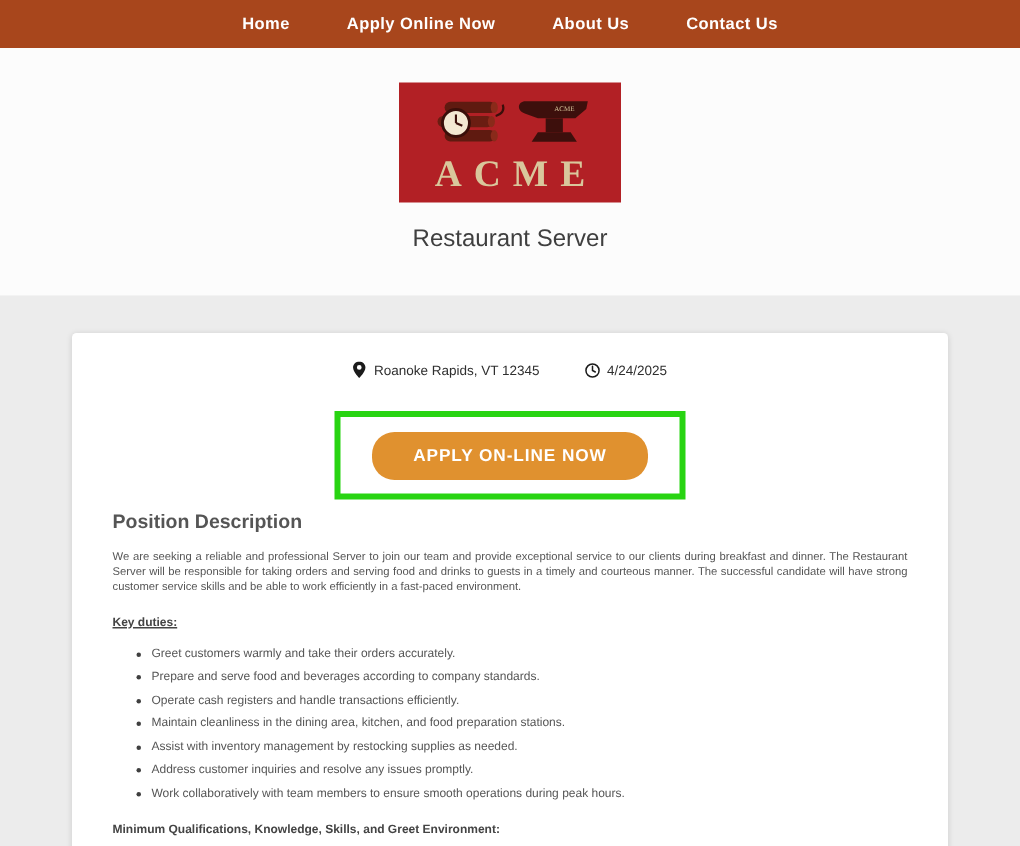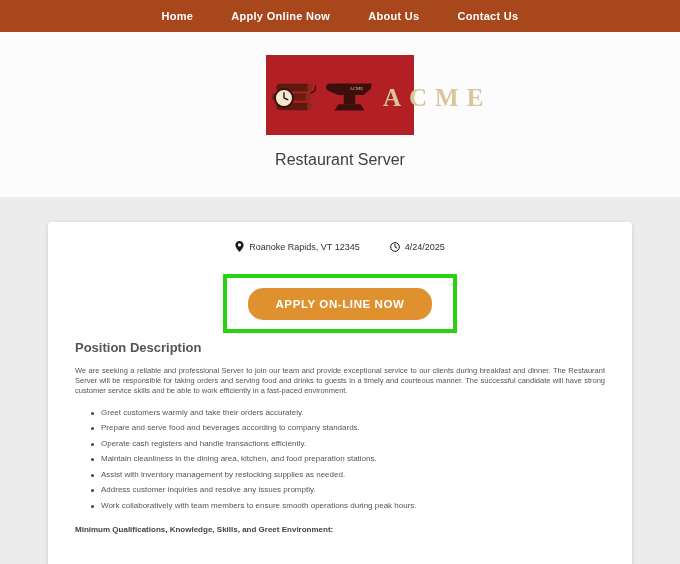--- a/index.html
+++ b/index.html
@@ -15,21 +15,21 @@
     display:flex; align-items:center; justify-content:center; gap:38px;
   }
   .nav-link {
     color:#ffffff; font-size:11px; font-weight:700; letter-spacing:.3px;
     text-decoration:none; cursor:pointer;
   }
   
   .header { background:#fcfcfc; padding:23px 0 0; text-align:center; height:165px; }
   .logo-box {
     width:148px; height:80px; margin:0 auto; background:#b22025;
-    display:flex; align-items:center; justify-content:flex-start;
+    display:flex; flex-direction:column; align-items:center; justify-content:flex-start;
     padding-top:6px;
   }
   .logo-graphics { display:flex; align-items:center; gap:5px; height:42px; }
   .logo-text {
     font-family:"Liberation Serif", serif; color:#d9c79c; font-weight:700;
     font-size:25px; line-height:1.1; letter-spacing:8px; text-indent:8px;
   }
   .job-title { margin-top:16px; font-size:16px; color:#3f3f3f; }
   
   .main { background:#ececec; height:367px; padding-top:25px; }
@@ -133,20 +133,21 @@
     <div class="apply-wrap">
       <span class="highlight-box">
         <button class="apply-button">APPLY ON-LINE NOW</button>
       </span>
     </div>
 
     <h2 class="section-heading">Position Description</h2>
 
     <p class="intro">We are seeking a reliable and professional Server to join our team and provide exceptional service to our clients during breakfast and dinner. The Restaurant Server will be responsible for taking orders and serving food and drinks to guests in a timely and courteous manner. The successful candidate will have strong customer service skills and be able to work efficiently in a fast-paced environment.</p>
 
+    <div class="sub-heading underlined">Key duties:</div>
 
     <ul class="bullets">
 
     <li>Greet customers warmly and take their orders accurately.</li>
         <li>Prepare and serve food and beverages according to company standards.</li>
         <li>Operate cash registers and handle transactions efficiently.</li>
         <li>Maintain cleanliness in the dining area, kitchen, and food preparation stations.</li>
         <li>Assist with inventory management by restocking supplies as needed.</li>
         <li>Address customer inquiries and resolve any issues promptly.</li>
         <li>Work collaboratively with team members to ensure smooth operations during peak hours.</li>

